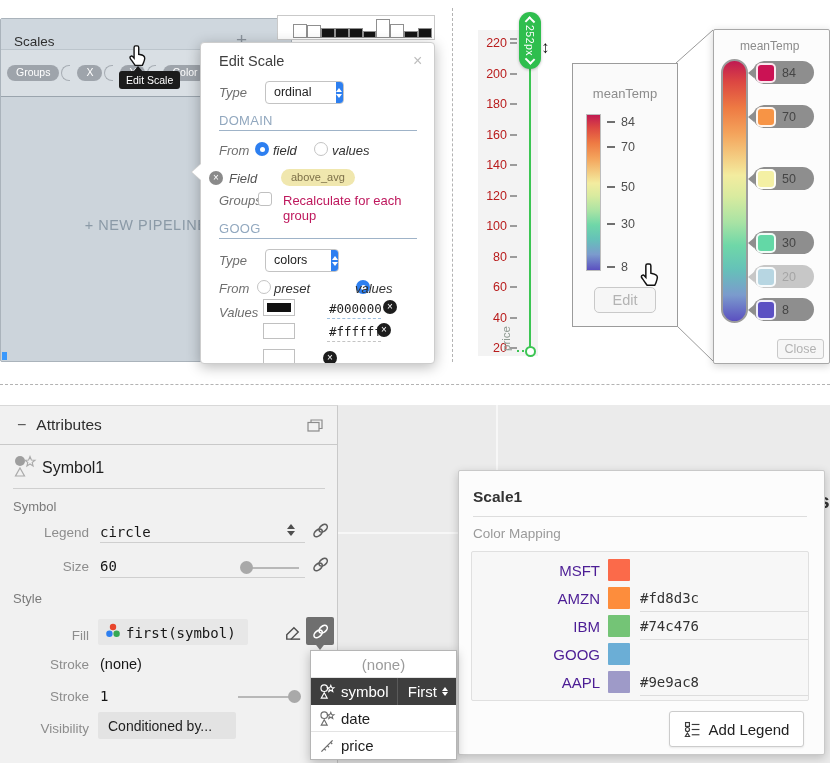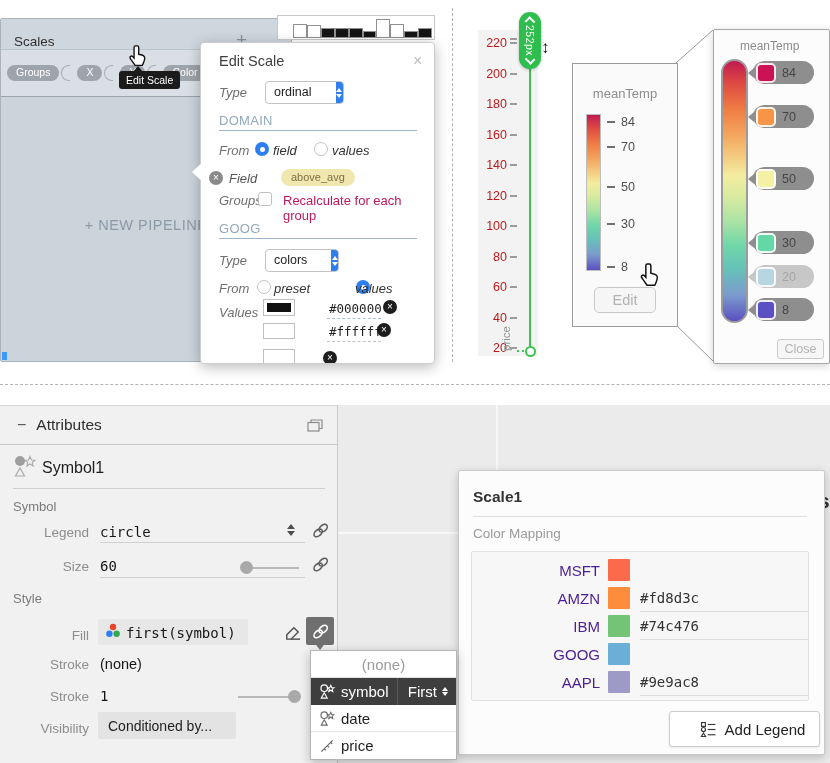--- a/index.html
+++ b/index.html
@@ -112,21 +112,21 @@
   
   .scale1{background:#fcfcfc;border:1px solid #c9c9c9;border-radius:2px;box-shadow:0 3px 10px rgba(0,0,0,.2);z-index:35;}
   .scale1 .t{font-size:15.5px;font-weight:600;color:#333;}
   .scale1 .sec{font-size:13.5px;color:#9a9a9a;}
   .mapbox{background:#f7f7f7;border:1px solid #e0e0e0;border-radius:2px;}
   .maprow{height:28px;display:flex;align-items:center;}
   .maprow .k{width:128px;text-align:right;font-size:15px;color:#4c1d95;}
   .maprow .sw{width:22px;height:22px;margin-left:8px;border-radius:1px;}
   .maprow .hexwrap{flex:1;margin-left:10px;border-bottom:1px solid #ddd;height:27px;display:flex;align-items:center;}
   .maprow .hex{font-size:14px;color:#333;}
-  .addlegend{background:#fff;border:1px solid #ccc;border-radius:3px;display:flex;align-items:center;justify-content:center;gap:8px;font-size:15px;color:#222;box-shadow:0 1px 2px rgba(0,0,0,.08);padding-left:16px;}
+  .addlegend{background:#fff;border:1px solid #ccc;border-radius:3px;display:flex;align-items:center;justify-content:center;gap:8px;font-size:15px;color:#222;box-shadow:0 1px 2px rgba(0,0,0,.08);}
   .frag-s{font-size:21px;font-weight:bold;color:#333;}
   svg{display:block;}
 </style>
 </head>
 <body>
 
 <div id="screen">
 
   <div class="abs scales" style="left:0;top:18px;width:290px;height:342px;">
     <div class="scales-header">

